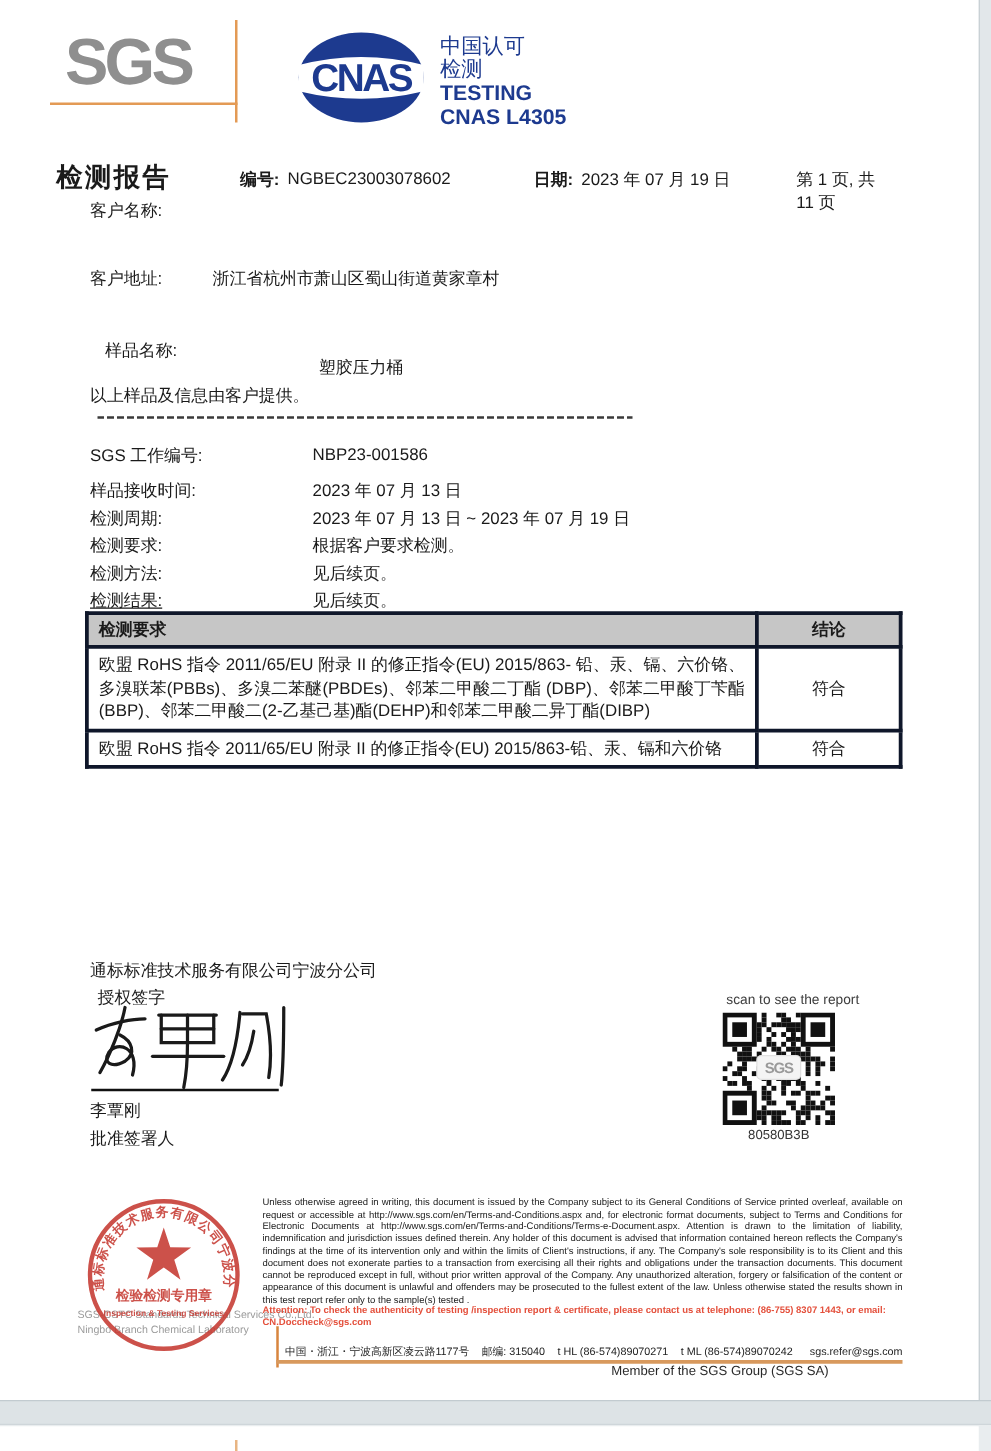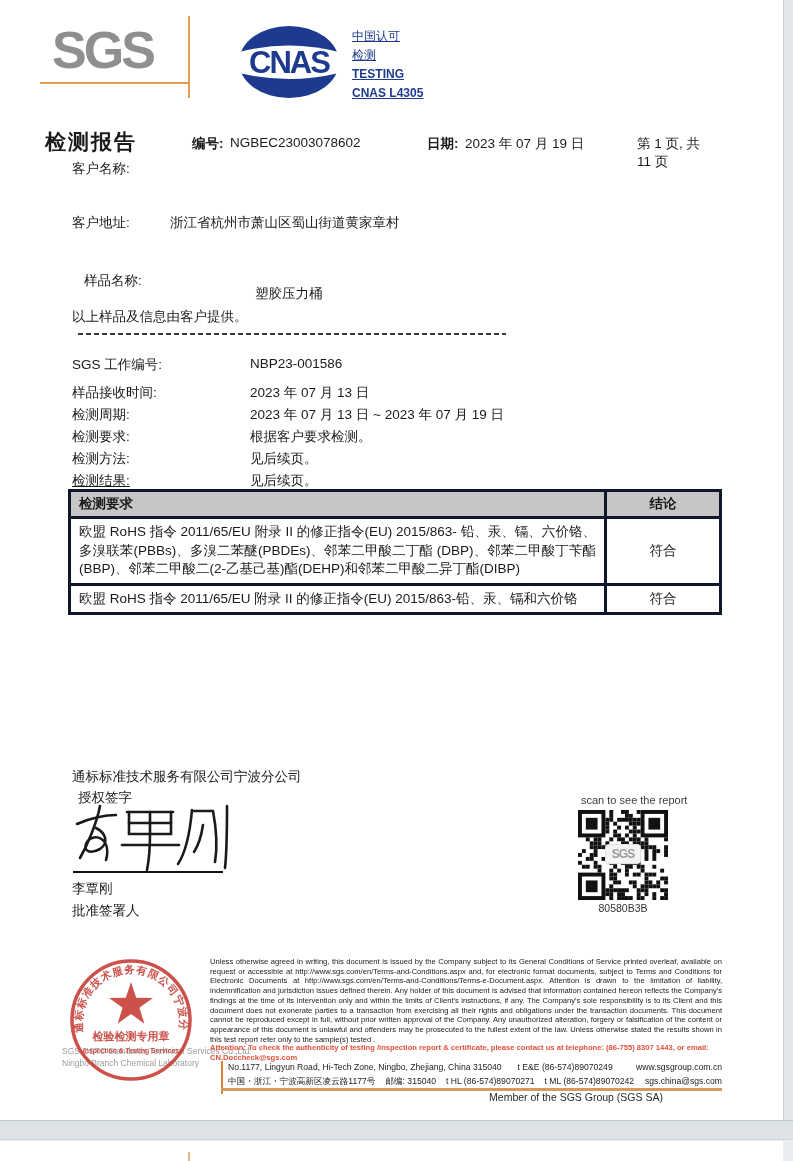--- a/index.html
+++ b/index.html
@@ -19,21 +19,21 @@
 
   
   .sgs-logo-text {
     left:52px; top:20px; font-size:52px; font-weight:bold;
     color:#8f8f8f; letter-spacing:-3px; line-height:60px;
     font-family:"Liberation Sans",sans-serif;
   }
   .orange-hline { left:40px; top:82px; width:150px; height:2px; background:#e39a55; }
   .orange-vline { left:188px; top:16px; width:2px; height:82px; background:#e39a55; }
   .cnas-emblem { left:238px; top:25px; }
-  .cnas-textblock { left:352px; top:27px; font-size:12px; line-height:19px; color:#1d3a8f;text-decoration:underline; }
+  .cnas-textblock { left:352px; top:27px; font-size:17px; line-height:19px; color:#1d3a8f; }
   .cnas-textblock .b { font-weight:bold; }
 
   
   .title-row { left:0; top:128px; width:708px; height:26px; font-size:13.5px; }
   .report-title { left:45px; top:0; font-size:21px; font-weight:bold; letter-spacing:2px; }
   .lbl-b { font-weight:bold; }
   .no-label { left:192px; top:7px; }
   .no-value { left:230px; top:7px; }
   .date-label { left:427px; top:7px; }
   .date-value { left:465px; top:7px; }
@@ -412,31 +412,26 @@
     </text>
     <polygon fill="#c63a32" points="65,26 70.2,41.8 86.9,41.9 73.4,51.8 78.4,67.7 65,57.9 51.6,67.7 56.6,51.8 43.1,41.9 59.8,41.8"></polygon>
     <text x="65" y="84" font-size="11" fill="#c63a32" text-anchor="middle" font-weight="bold">检验检测专用章</text>
     <text x="65" y="97" font-size="6.8" fill="#c63a32" text-anchor="middle" font-weight="bold">Inspection &amp; Testing Services</text>
   </svg>
 
   <div class="abs disclaimer">Unless otherwise agreed in writing, this document is issued by the Company subject to its General Conditions of Service printed overleaf, available on request or accessible at http://www.sgs.com/en/Terms-and-Conditions.aspx and, for electronic format documents, subject to Terms and Conditions for Electronic Documents at http://www.sgs.com/en/Terms-and-Conditions/Terms-e-Document.aspx. Attention is drawn to the limitation of liability, indemnification and jurisdiction issues defined therein. Any holder of this document is advised that information contained hereon reflects the Company's findings at the time of its intervention only and within the limits of Client's instructions, if any. The Company's sole responsibility is to its Client and this document does not exonerate parties to a transaction from exercising all their rights and obligations under the transaction documents. This document cannot be reproduced except in full, without prior written approval of the Company. Any unauthorized alteration, forgery or falsification of the content or appearance of this document is unlawful and offenders may be prosecuted to the fullest extent of the law. Unless otherwise stated the results shown in this test report refer only to the sample(s) tested .</div>
   <div class="abs attention">Attention: To check the authenticity of testing /inspection report &amp; certificate, please contact us at telephone: (86-755) 8307 1443, or email: CN.Doccheck@sgs.com</div>
 
   <div class="abs addr-vline"></div>
-  <div class="abs addr-line1">
-    <span>No.1177, Lingyun Road, Hi-Tech Zone, Ningbo, Zhejiang, China 315040</span>
-    <span>t E&amp;E (86-574)89070249</span>
-    <span class="push-right">www.sgsgroup.com.cn</span>
-  </div>
   <div class="abs addr-line2">
     <span>中国・浙江・宁波高新区凌云路1177号</span>
     <span>邮编: 315040</span>
     <span>t HL (86-574)89070271</span>
     <span>t ML (86-574)89070242</span>
-    <span class="push-right">sgs.china@sgs.com</span>
+    <span class="push-right">sgs.refer@sgs.com</span>
   </div>
   <div class="abs addr-rule"></div>
   <div class="abs member">Member of the SGS Group (SGS SA)</div>
 
 </div>
 
 <div class="abs right-strip"></div>
 <div class="abs page-gap"></div>
 <div class="abs next-page">
   <div class="abs next-orange-tick" style="top:11px;"></div>

